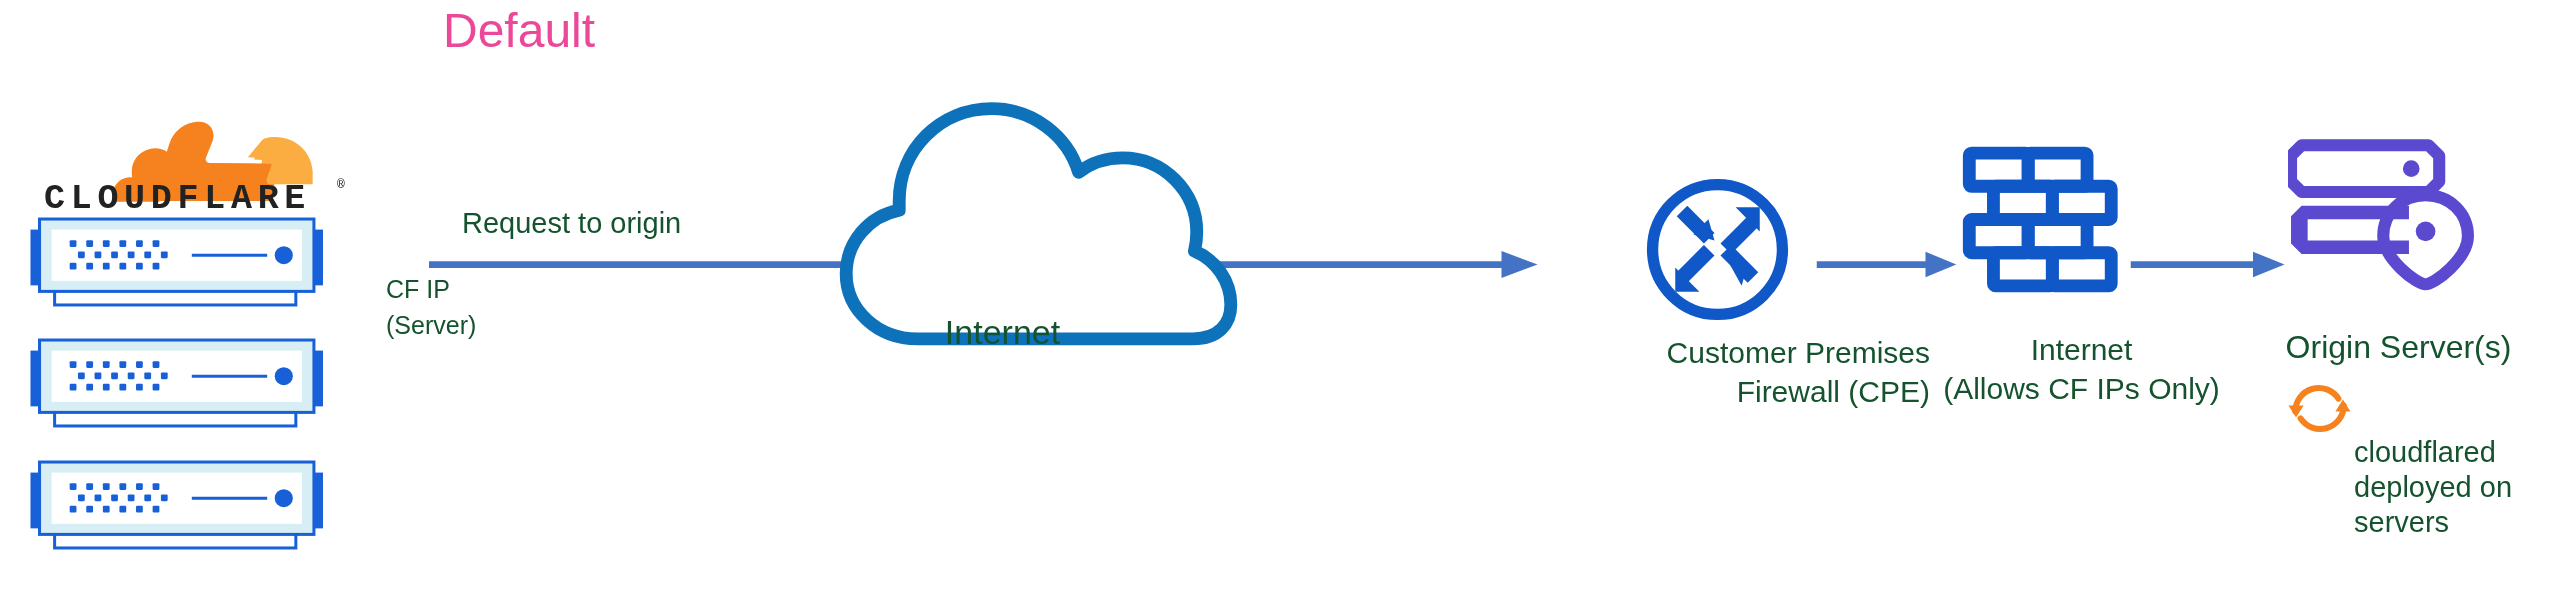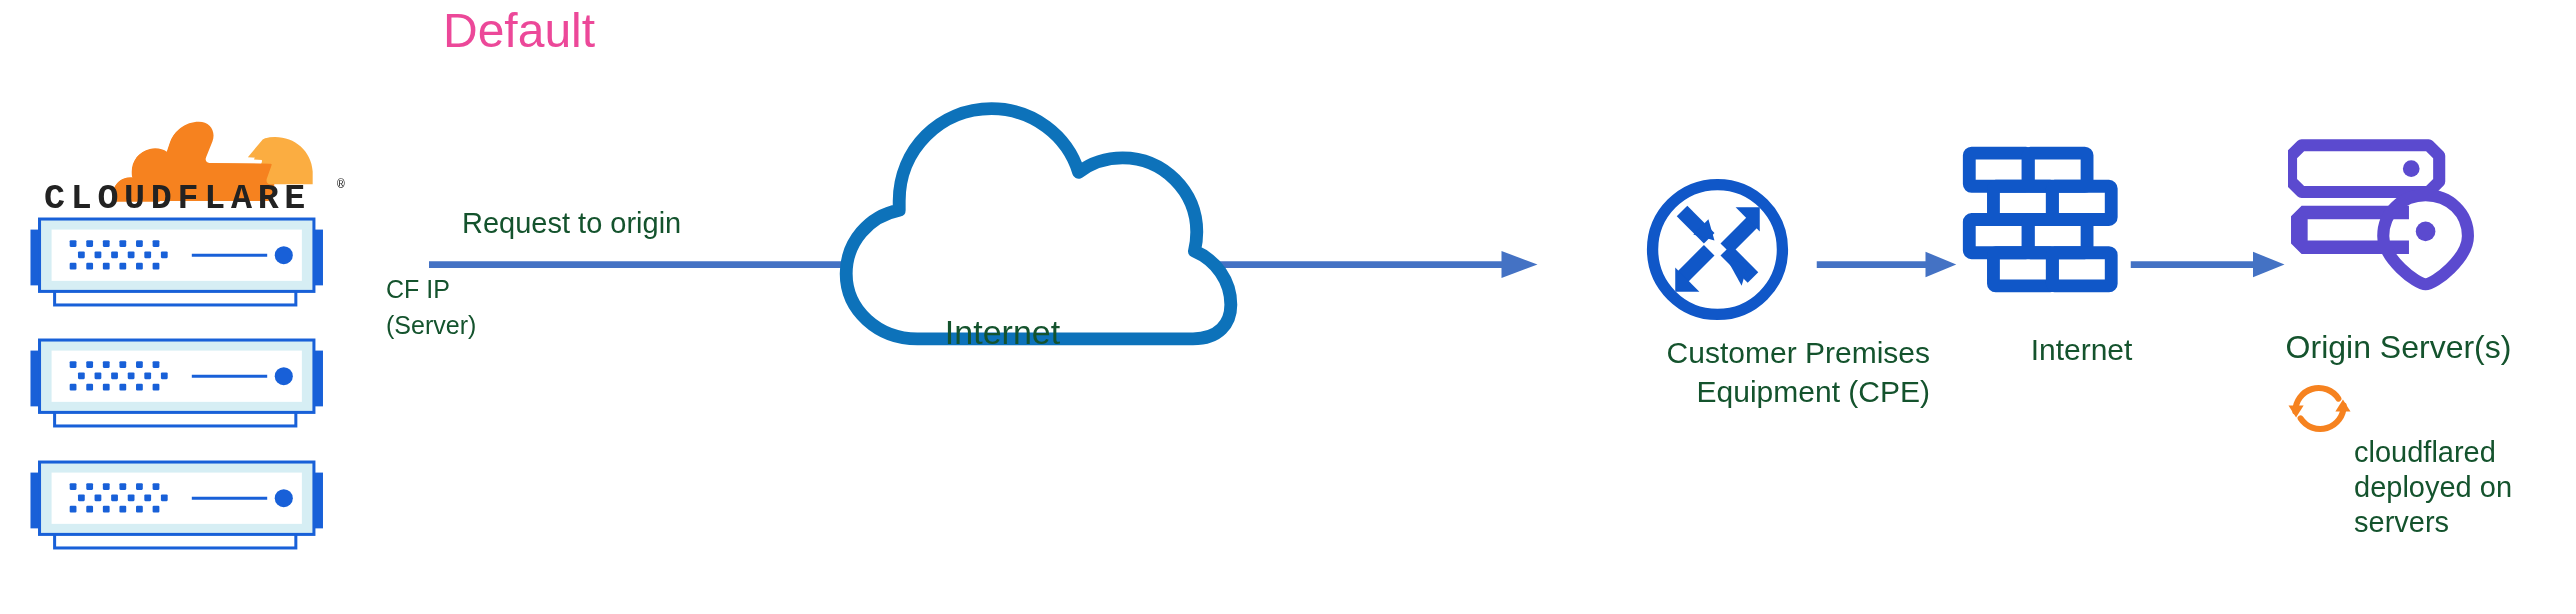--- a/index.html
+++ b/index.html
@@ -360,25 +360,26 @@
 
   <div class="abs lbl" id="label-cf-ip">
     <div>CF IP</div>
     <div>(Server)</div>
   </div>
 
   <div class="abs lbl" id="label-internet">Internet</div>
 
   <div class="abs lbl" id="label-cpe">
     <div>Customer Premises</div>
-    <div>Equipment (CPE)</div>
+    <div>Firewall (CPE)</div>
   </div>
 
   <div class="abs lbl" id="label-firewall">
     <div>Internet</div>
+    <div>(Allows CF IPs Only)</div>
   </div>
 
   <div class="abs lbl" id="label-origin-server">Origin Server(s)</div>
 
   <div class="abs lbl" id="label-cloudflared">cloudflared deployed on servers</div>
 
 </div>
 
 
 </body></html>

